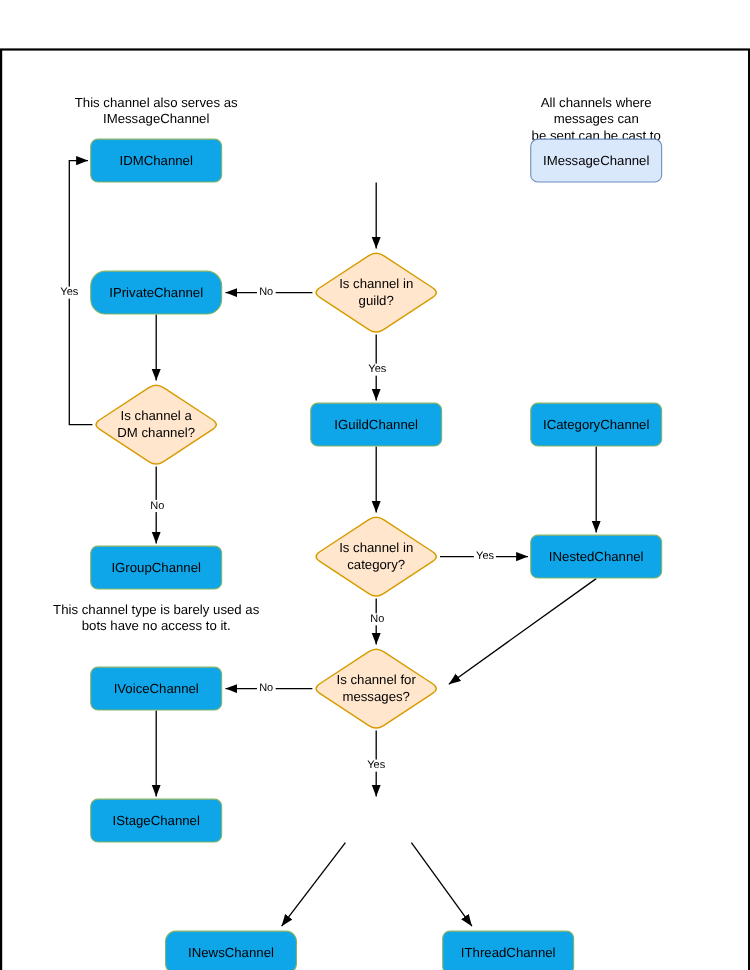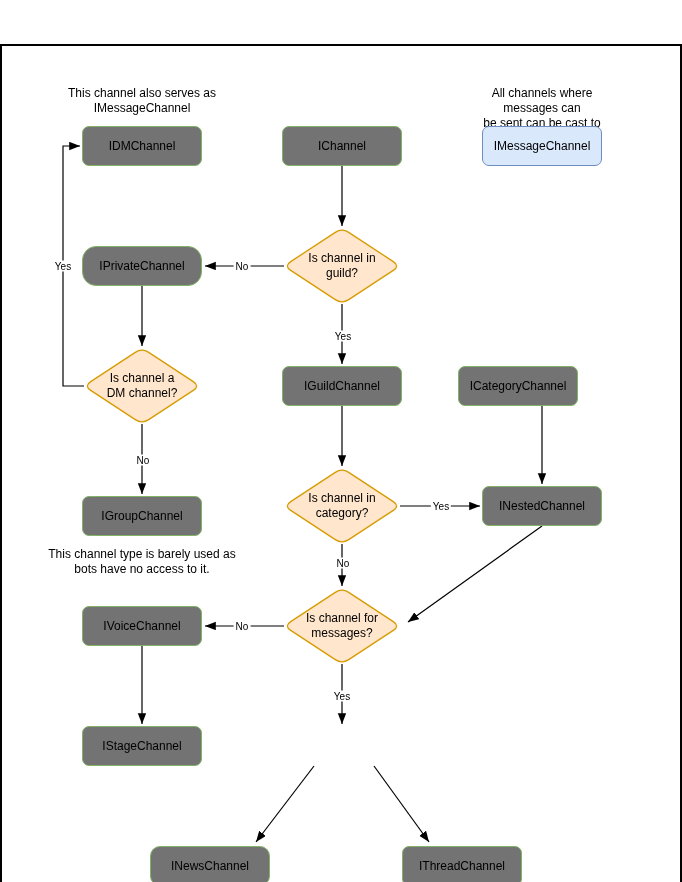--- a/index.html
+++ b/index.html
@@ -28,21 +28,21 @@
     height: 40px;
     box-sizing: border-box;
     border-radius: 7px;
     display: flex;
     align-items: center;
     justify-content: center;
     font-size: 12px;
     text-align: center;
     z-index: 2;
   }
-  .node.green { background: #737373; border: 1.3px solid #82b366; }
+  .node.green { background: #0ea5e9; border: 1.3px solid #82b366; }
   .node.blue  { background: #dae8fc; border: 1.3px solid #6c8ebf; }
   .decision {
     position: absolute;
     width: 116px;
     height: 76px;
     z-index: 2;
   }
   .decision svg { position: absolute; left: -1px; top: -1px; }
   .decision .dtext {
     position: absolute;
@@ -107,33 +107,30 @@
   <div class="note" style="left:140px; top:40px;">This channel also serves as
 IMessageChannel</div>
   <div class="note" style="left:540px; top:40px;">All channels where messages can
 be sent can be cast to this type.</div>
   <div class="note" style="left:140px; top:501px;">This channel type is barely used as
 bots have no access to it.</div>
 
   <div class="node green" style="left:80px;  top:80px;">
       <span>IDMChannel</span>
     </div>
-  <div class="node green" style="left:280px; top:80px;">
-      <span>IChannel</span>
-    </div>
   <div class="node blue" style="left:480px; top:80px;">
       <span>IMessageChannel</span>
     </div>
   <div class="node green" style="left:80px;  top:200px;border-radius:14px;">
       <span>IPrivateChannel</span>
     </div>
   <div class="node green" style="left:280px; top:320px;">
       <span>IGuildChannel</span>
     </div>
-  <div class="node green" style="left:456px; top:320px;">
+  <div class="node green" style="left:480px; top:320px;">
       <span>ICategoryChannel</span>
     </div>
   <div class="node green" style="left:80px;  top:450px;">
       <span>IGroupChannel</span>
     </div>
   <div class="node green" style="left:480px; top:440px;">
       <span>INestedChannel</span>
     </div>
   <div class="node green" style="left:80px;  top:560px;">
       <span>IVoiceChannel</span>

